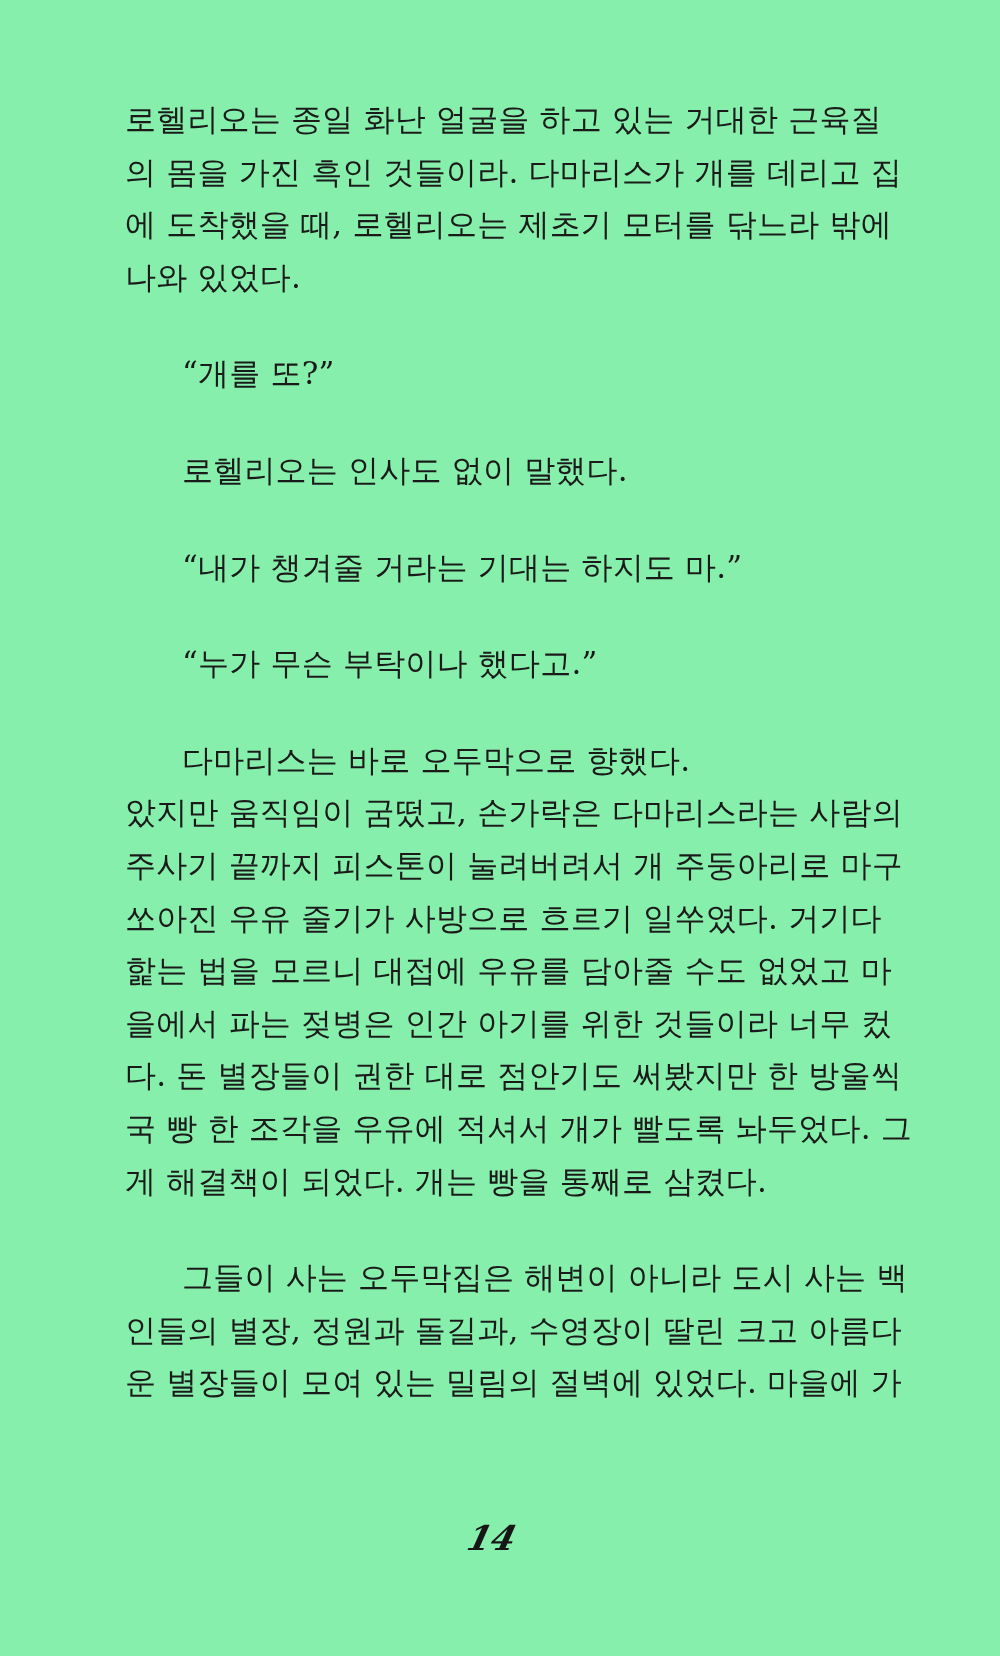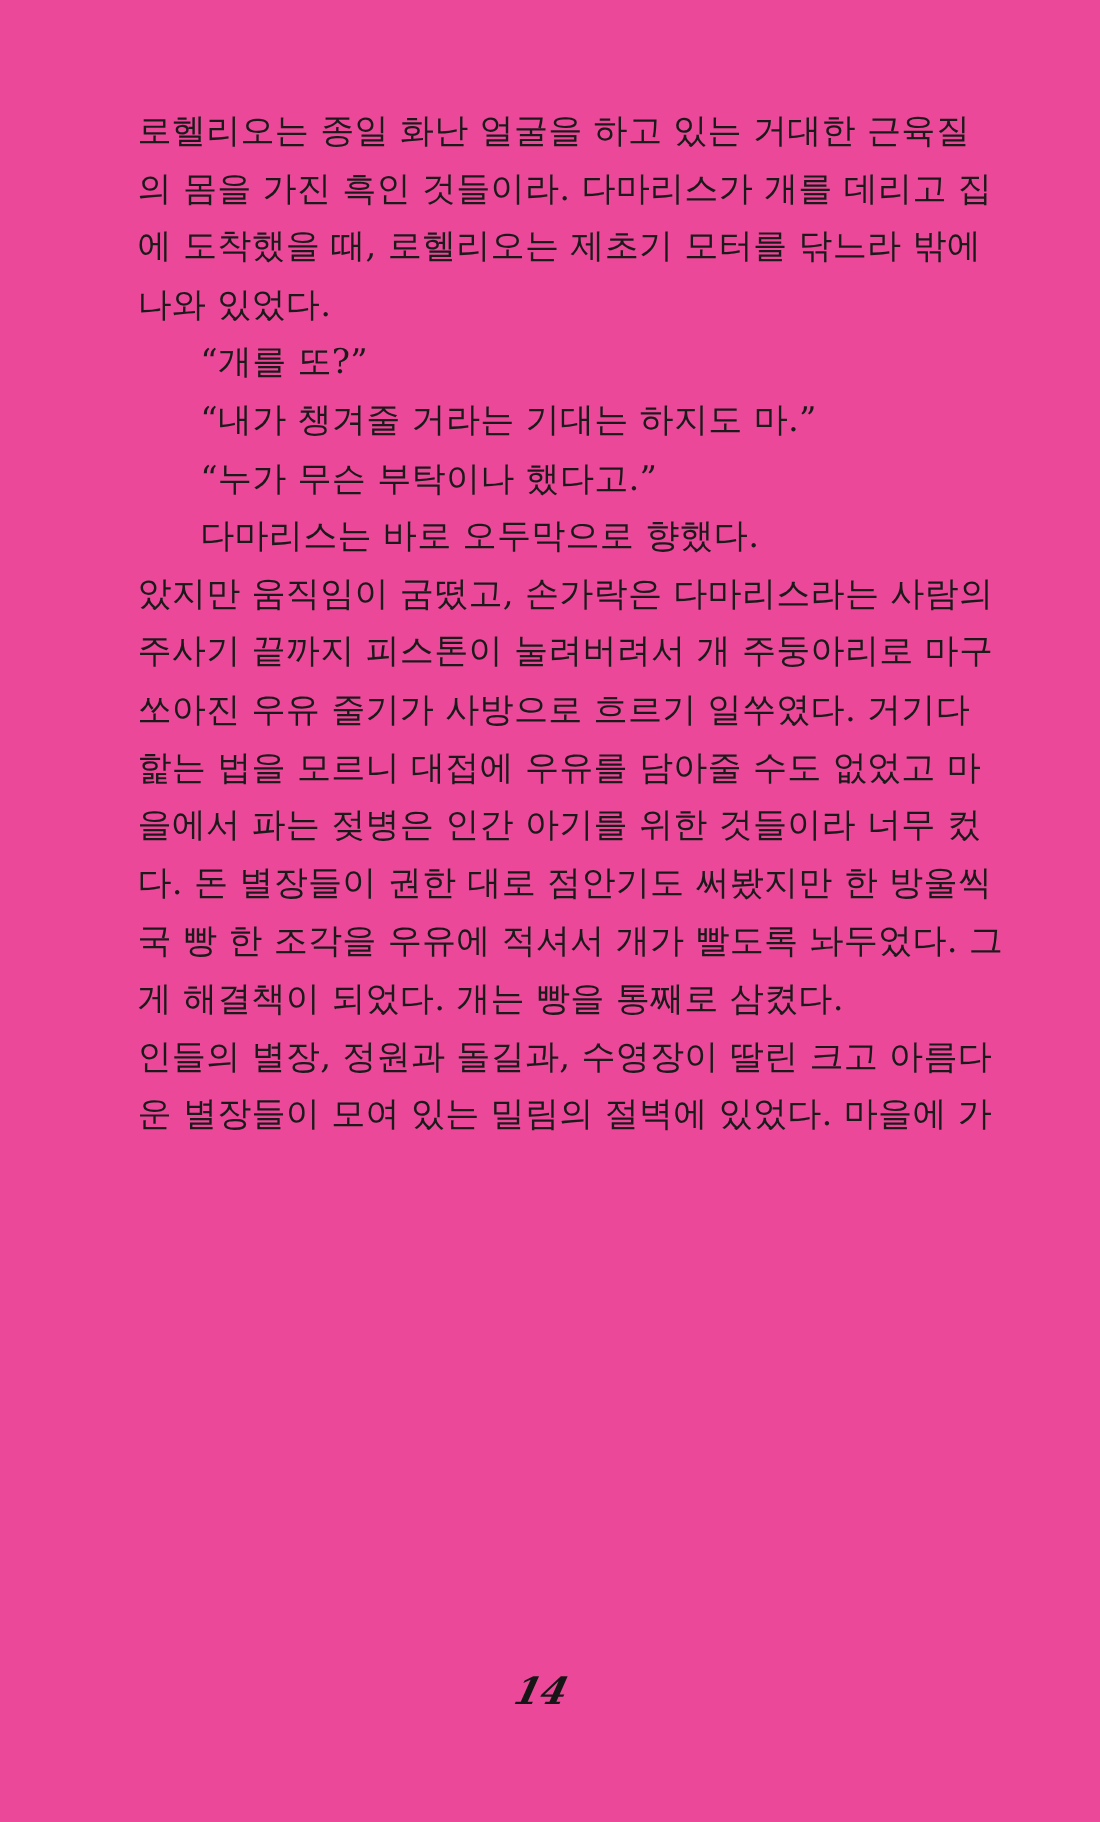--- a/index.html
+++ b/index.html
@@ -10,21 +10,21 @@
     width: 1000px;
     height: 1656px;
     background: #ffffff;
     overflow: hidden;
     font-family: "DejaVu Serif", "Liberation Serif", serif;
   }
   .book-page {
     position: relative;
     width: 1000px;
     height: 1656px;
-    background: #ec4899;
+    background: #86efac;
     box-sizing: border-box;
   }
   .text-block {
     position: absolute;
     left: 125px;
     top: 93px;
     width: 731px;
     color: #1a1a1a;
   }
   .line {
@@ -36,20 +36,21 @@
     text-align: justify;
     text-align-last: justify;
     overflow: visible;
   }
   .line.end {
     text-align: right;
     text-align-last: left;
   }
   .line.indent {
     text-indent: 57px;
+    margin-top: 44px;
   }
   .page-number {
     position: absolute;
     left: 0;
     top: 1518px;
     width: 984px;
     text-align: center;
     font-size: 34px;
     font-style: italic;
     font-weight: bold;
@@ -60,29 +61,31 @@
 </head>
 <body>
 
 <div class="book-page">
   <div class="text-block">
     <div class="line">로헬리오는 종일 화난 얼굴을 하고 있는 거대한 근육질</div>
     <div class="line">의 몸을 가진 흑인 것들이라. 다마리스가 개를 데리고 집</div>
     <div class="line">에 도착했을 때, 로헬리오는 제초기 모터를 닦느라 밖에</div>
     <div class="line end">나와 있었다.</div>
     <div class="line indent end">“개를 또?”</div>
+    <div class="line indent end">로헬리오는 인사도 없이 말했다.</div>
     <div class="line indent end">“내가 챙겨줄 거라는 기대는 하지도 마.”</div>
     <div class="line indent end">“누가 무슨 부탁이나 했다고.”</div>
     <div class="line indent end">다마리스는 바로 오두막으로 향했다.</div>
     <div class="line">았지만 움직임이 굼떴고, 손가락은 다마리스라는 사람의</div>
     <div class="line">주사기 끝까지 피스톤이 눌려버려서 개 주둥아리로 마구</div>
     <div class="line">쏘아진 우유 줄기가 사방으로 흐르기 일쑤였다. 거기다</div>
     <div class="line">핥는 법을 모르니 대접에 우유를 담아줄 수도 없었고 마</div>
     <div class="line">을에서 파는 젖병은 인간 아기를 위한 것들이라 너무 컸</div>
     <div class="line">다. 돈 별장들이 권한 대로 점안기도 써봤지만 한 방울씩</div>
     <div class="line">국 빵 한 조각을 우유에 적셔서 개가 빨도록 놔두었다. 그</div>
     <div class="line end">게 해결책이 되었다. 개는 빵을 통째로 삼켰다.</div>
+    <div class="line indent">그들이 사는 오두막집은 해변이 아니라 도시 사는 백</div>
     <div class="line">인들의 별장, 정원과 돌길과, 수영장이 딸린 크고 아름다</div>
     <div class="line">운 별장들이 모여 있는 밀림의 절벽에 있었다. 마을에 가</div>
   </div>
 
   <div class="page-number">14</div>
 </div>
 
 </body></html>

